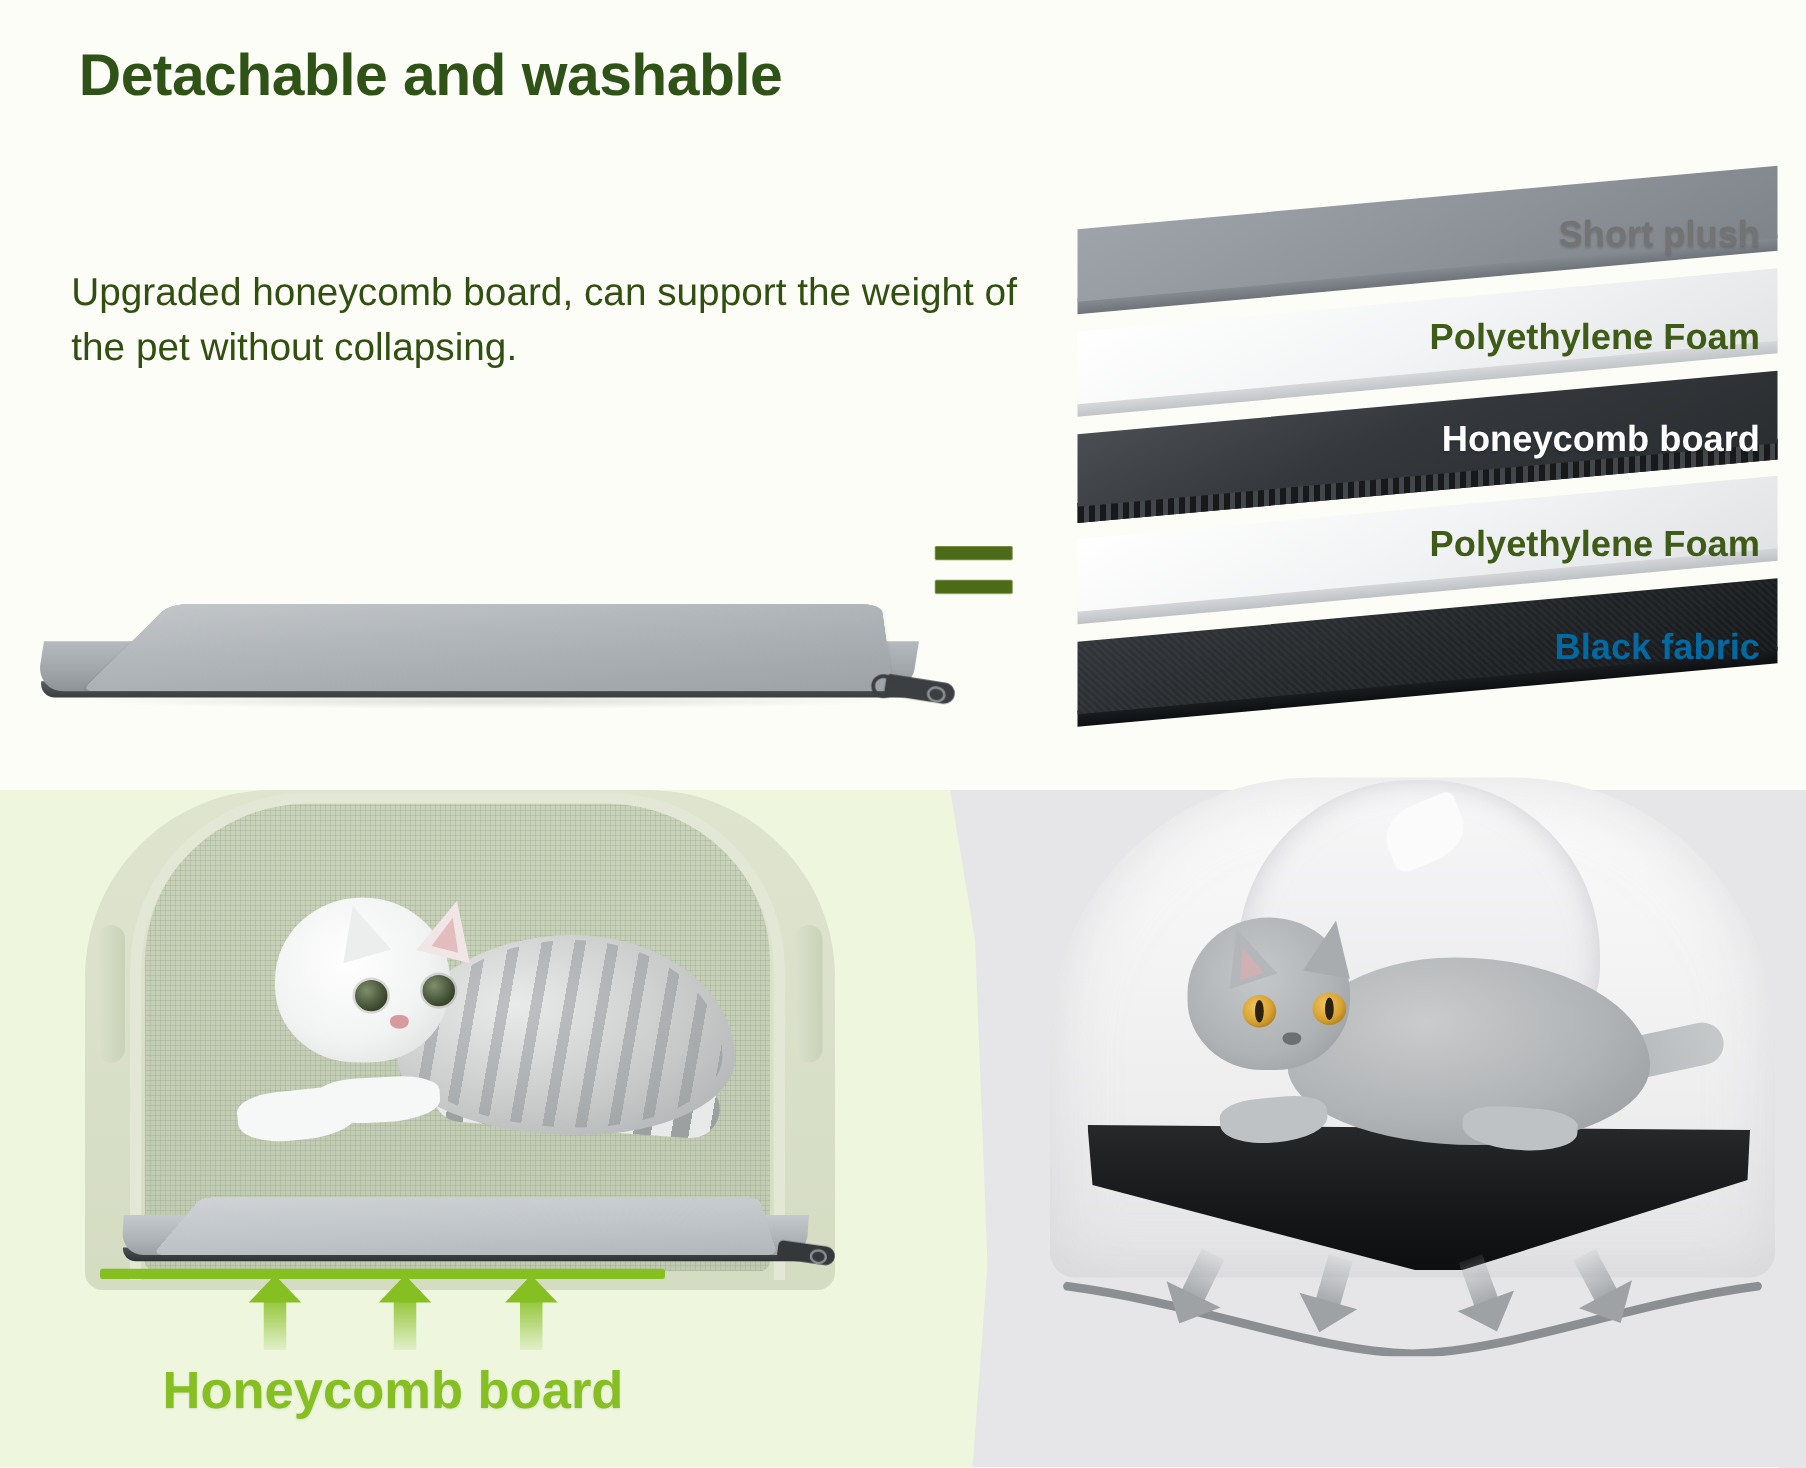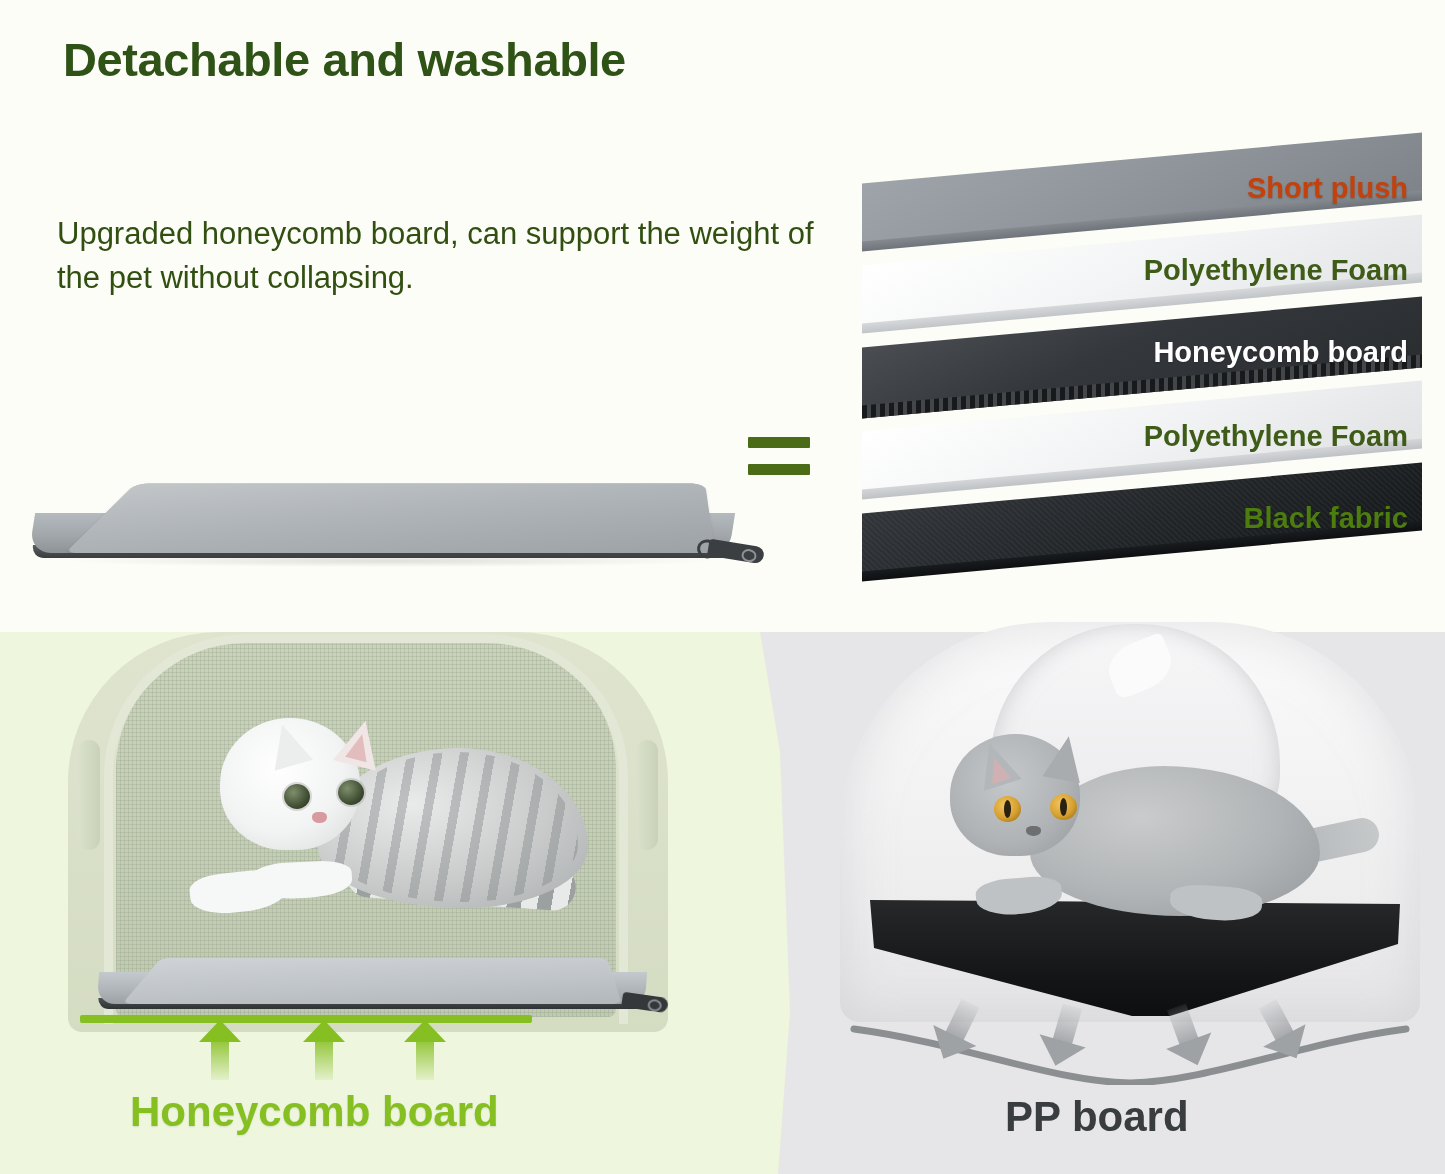--- a/index.html
+++ b/index.html
@@ -104,21 +104,21 @@
   .layer-label {
     position: absolute; right: 14px; top: 14px;
     font-size: 29px; font-weight: bold; white-space: nowrap;
     text-shadow: 0 1px 2px rgba(0,0,0,0.18);
   }
 
   
   .l1 { top: 10px; }
   .l1 .layer-slab { background: linear-gradient(155deg,#9ea4a9 0%, #8d9398 55%, #7e8489 100%); }
   .l1 .layer-edge { top: 55px; background: linear-gradient(180deg,#8b9196 0%,#6e7479 100%); }
-  .l1 .layer-label { color: #c2410c; }
+  .l1 .layer-label { color: #737373; }
 
   
   .l2 { top: 92px; }
   .l2 .layer-slab { background: linear-gradient(155deg,#ffffff 0%, #f3f4f5 50%, #e3e5e7 100%); }
   .l2 .layer-edge { top: 55px; background: linear-gradient(180deg,#dcdee0 0%,#c2c5c8 100%); }
   .l2 .layer-label { color: #3e5c17; text-shadow: none; }
 
   
   .l3 { top: 174px; }
   .l3 .layer-slab { background: linear-gradient(160deg,#4a4e52 0%, #34383c 45%, #2a2e31 100%); }
@@ -137,21 +137,21 @@
   .l4 .layer-label { color: #3e5c17; text-shadow: none; }
 
   
   .l5 { top: 340px; }
   .l5 .layer-slab {
     background:
       repeating-linear-gradient(45deg, rgba(255,255,255,0.035) 0 2px, transparent 2px 4px),
       linear-gradient(160deg,#32363a 0%, #222629 50%, #16191c 100%);
   }
   .l5 .layer-edge { top: 55px; background: linear-gradient(180deg,#1d2023 0%,#0d0f11 100%); }
-  .l5 .layer-label { color: #4d7c0f; }
+  .l5 .layer-label { color: #0369a1; }
 
   
   .bottom-section {
     position: absolute; left: 0; top: 632px;
     width: 1445px; height: 542px;
     background: #e6e6e8;
     overflow: hidden;
   }
   .bottom-left-bg {
     position: absolute; left: 0; top: 0; width: 800px; height: 542px;
@@ -553,16 +553,15 @@
     <div class="head"></div>
   </div>
   <div class="down-arrow da3">
     <div class="shaft"></div>
     <div class="head"></div>
   </div>
   <div class="down-arrow da4">
     <div class="shaft"></div>
     <div class="head"></div>
   </div>
-  <div class="label-pp">PP board</div>
 
 
 </div>
 
 </body></html>

